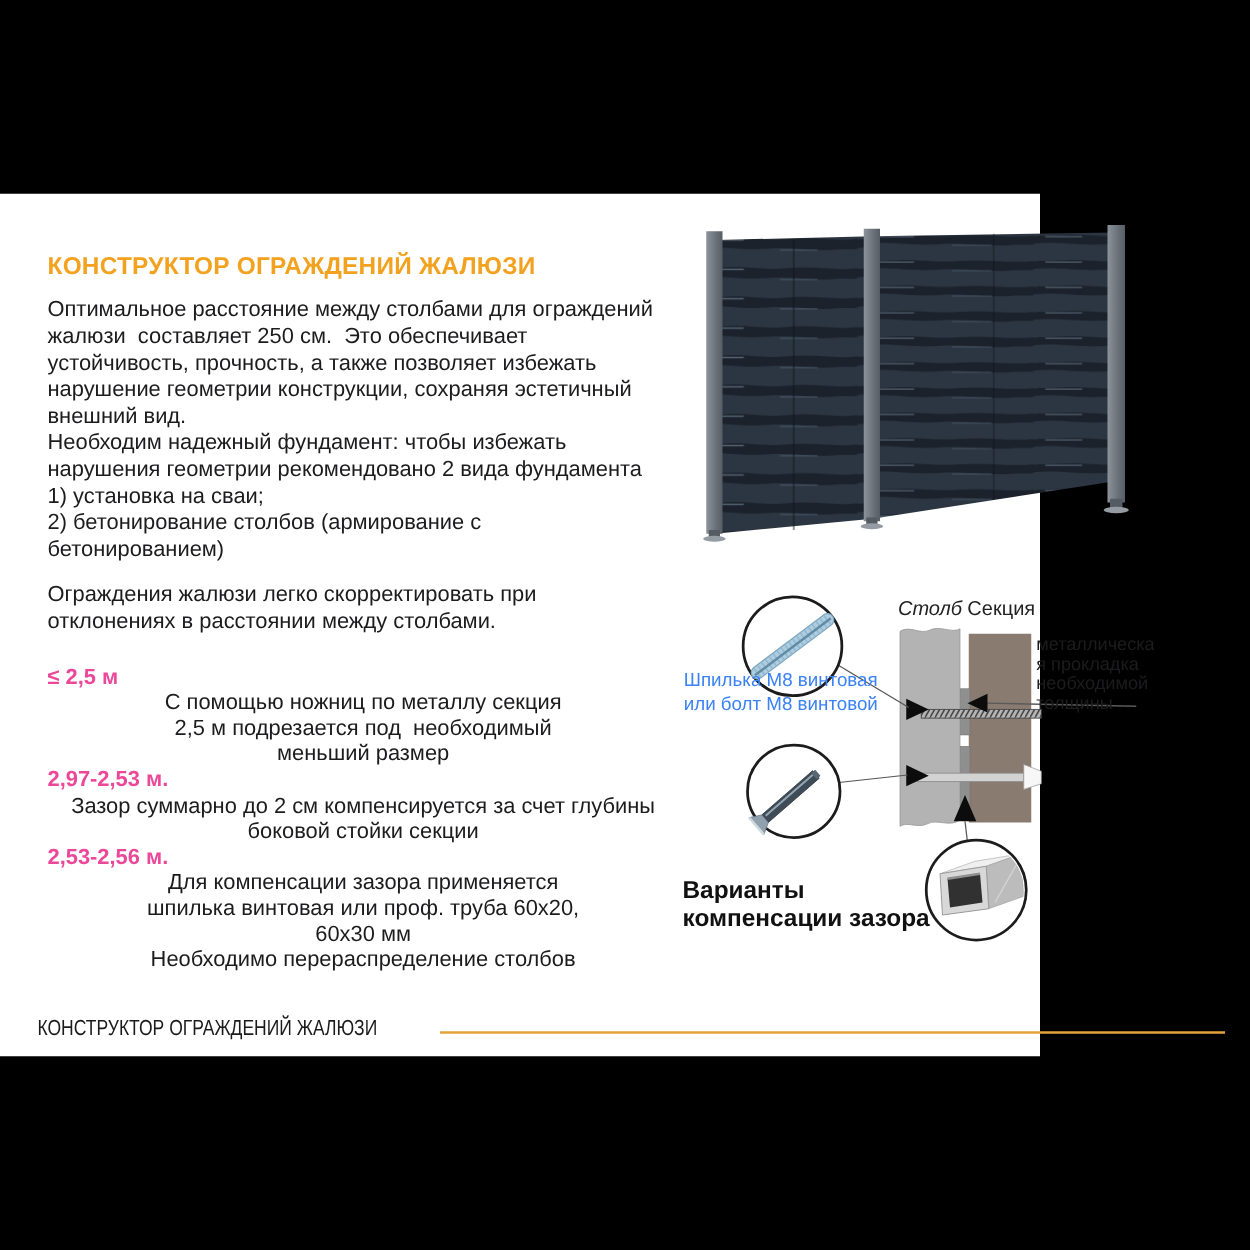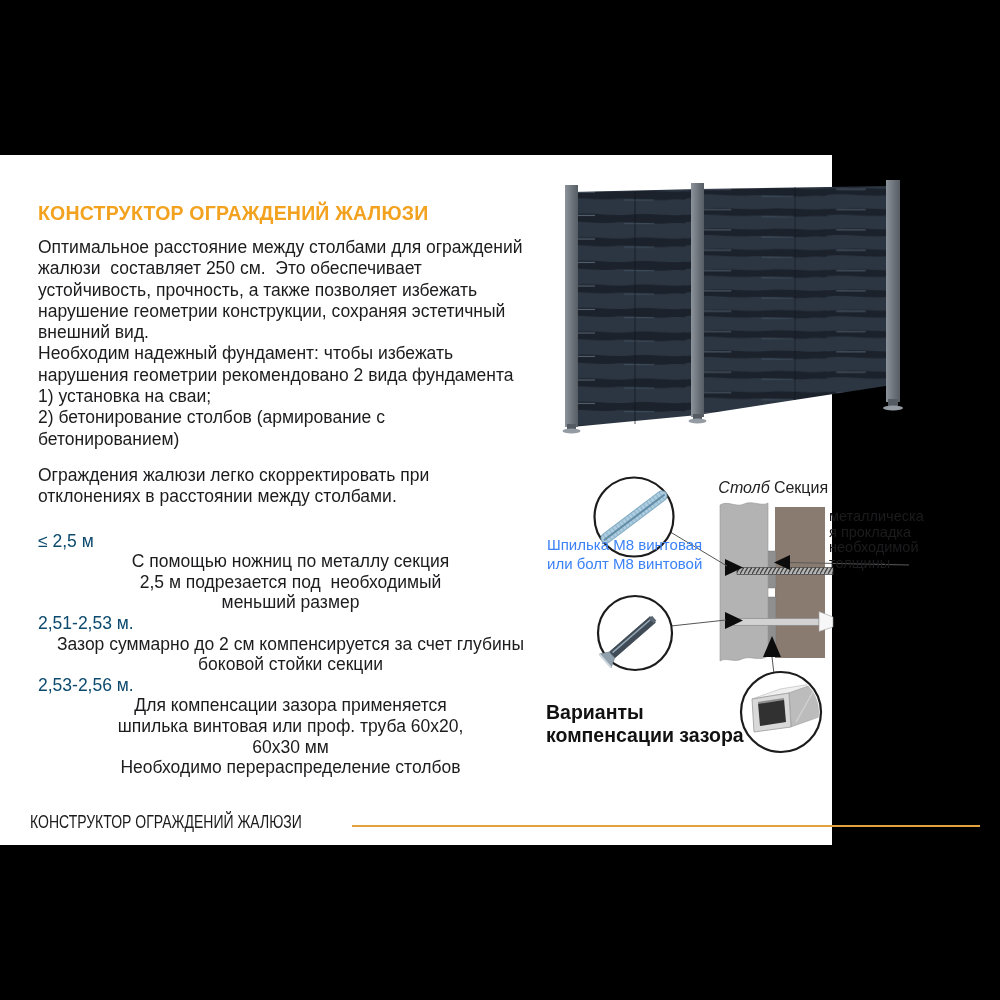--- a/index.html
+++ b/index.html
@@ -8,21 +8,21 @@
   .band.top{top:0;height:155px;}
   .band.bottom{top:845px;height:155px;}
   .slide{position:absolute;top:155px;left:0;width:832px;height:690px;background:#fff;}
   .abs{position:absolute;}
   .title{left:38px;top:34px;font-size:19.5px;font-weight:bold;color:#F2A21F;letter-spacing:.2px;}
   .leftcol{left:38px;top:82px;width:505px;color:#1c1c1e;}
   .body{font-size:17.5px;line-height:21.3px;white-space:pre-wrap;margin:0;}
   .p2{margin-top:15px;}
   .specs{margin-top:23px;}
   .specs .body{line-height:20.6px;text-align:center;}
-  .spec-head{font-size:17.5px;line-height:20.6px;font-weight:normal;color:#0c4a6e;white-space:pre-wrap;}
+  .spec-head{font-size:17.5px;line-height:20.6px;font-weight:bold;color:#ec4899;white-space:pre-wrap;}
   .fence{left:558px;top:17px;width:384px;height:262px;}
   .diagram-svg{left:545px;top:315px;width:455px;height:295px;}
   .dlabel{color:#222;font-size:16px;text-align:center;}
   .stolb{left:714px;top:324px;width:60px;font-style:italic;}
   .sekciya{left:771px;top:324px;width:60px;}
   .shpilka{left:547px;top:380px;width:180px;font-size:15px;line-height:19px;color:#3b82f6;}
   .prokladka{left:829px;top:354px;width:96px;font-size:14.5px;line-height:15.5px;color:#1c1c1e;
     overflow-wrap:anywhere;}
   .varianty{left:546px;top:546px;width:198px;font-size:19.5px;line-height:23px;font-weight:bold;color:#111;}
   .tubelabel{left:818px;top:536px;width:126px;font-size:15px;line-height:17px;color:#1c1c1e;text-align:center;}
@@ -51,21 +51,21 @@
 1) установка на сваи;
 2) бетонирование столбов (армирование с
 бетонированием)</p>
     <p class="body p2">Ограждения жалюзи легко скорректировать при
 отклонениях в расстоянии между столбами.</p>
     <div class="specs">
       <div class="spec-head">≤ 2,5 м</div>
       <div class="body">С помощью ножниц по металлу секция
 2,5 м подрезается под  необходимый
 меньший размер</div>
-      <div class="spec-head">2,51-2,53 м.</div>
+      <div class="spec-head">2,97-2,53 м.</div>
       <div class="body">Зазор суммарно до 2 см компенсируется за счет глубины
 боковой стойки секции</div>
       <div class="spec-head">2,53-2,56 м.</div>
       <div class="body">Для компенсации зазора применяется
 шпилька винтовая или проф. труба 60х20,
 60х30 мм</div>
       <div class="body">Необходимо перераспределение столбов</div>
     </div>
   </div>
 

